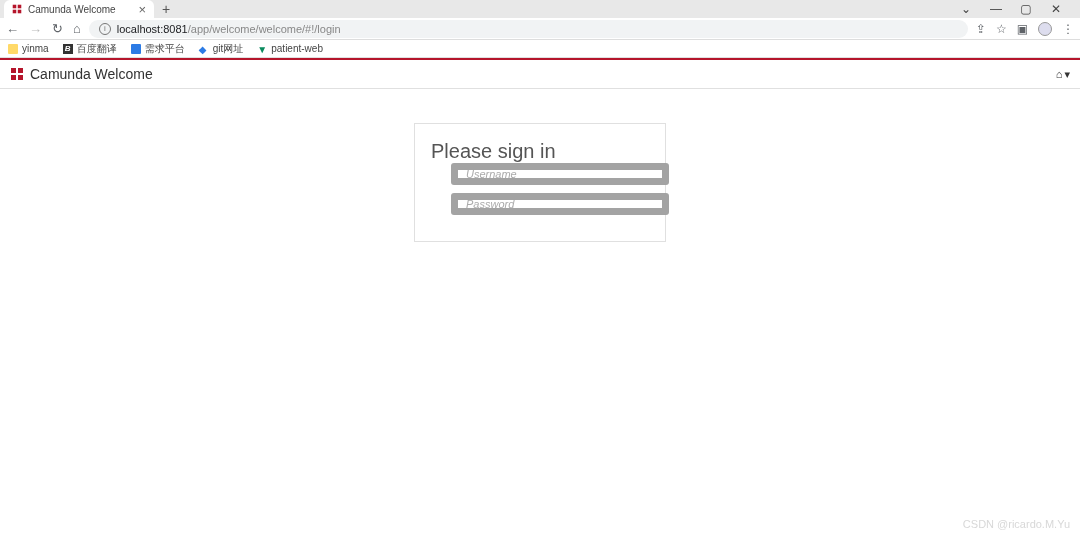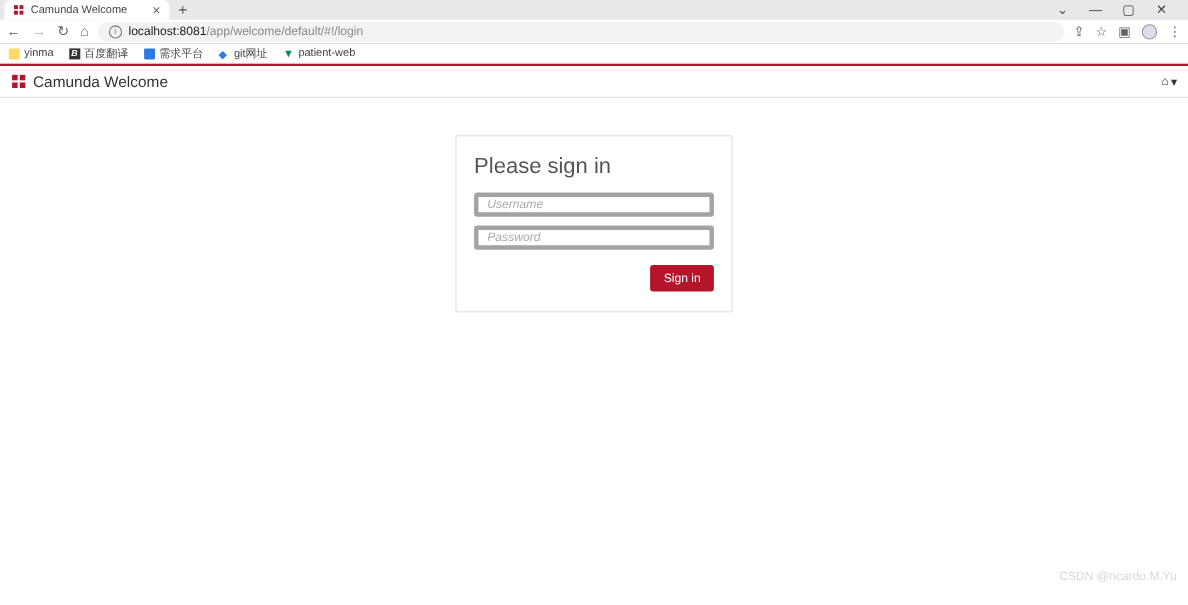--- a/index.html
+++ b/index.html
@@ -40,22 +40,22 @@
     
     
     .red-line { height: 2px; background: #b5152b; }
     .app-header { display: flex; align-items: center; padding: 6px 10px; border-bottom: 1px solid #e0e0e0; }
     .app-logo { width: 14px; height: 14px; margin-right: 6px; }
     .app-logo svg { width: 100%; height: 100%; }
     .app-title { font-size: 14px; color: #333; }
     .home-menu { margin-left: auto; display: flex; align-items: center; gap: 2px; color: #333; cursor: pointer; font-size: 11px; }
     
     .login-card { width: 252px; margin: 34px auto; border: 1px solid #e0e0e0; padding: 16px 16px 18px; }
-    .login-title { font-size: 20px; color: #555; font-weight: normal; margin-bottom: 12px; }
-    .login-input { width: 100%; height: 22px; border: 4px solid #a3a3a3; border-radius: 3px; padding: 0 8px; margin-bottom: 8px; font-size: 11px; color: #333; font-style: italic; }
+    .login-title { font-size: 20px; color: #555; font-weight: normal; }
+    .login-input { width: 100%; height: 22px; border: 7px solid #a3a3a3; border-radius: 3px; padding: 0 8px; margin-bottom: 8px; font-size: 11px; color: #333; font-style: italic; margin-left: 20px; }
     .login-input::placeholder { color: #aaa; font-style: italic; }
     .login-btn-row { text-align: right; margin-top: 6px; }
     .login-btn { background: #b5152b; color: #fff; border: none; border-radius: 3px; padding: 6px 12px; font-size: 11px; cursor: pointer; }
     
     .watermark { position: absolute; bottom: 20px; right: 10px; font-size: 11px; color: #d8d8d8; }
   </style>
 </head>
 <body>
 
 <div class="browser-chrome">
@@ -84,21 +84,21 @@
   <div class="addr-bar">
     <div class="nav-icons">
       <span>←</span>
       <span class="disabled">→</span>
       <span>↻</span>
       <span>⌂</span>
     </div>
     <div class="url-box">
       <span class="url-info-icon">i</span>
       <span class="url-text">
-        <span class="host">localhost:8081</span><span class="path">/app/welcome/default/#!/login</span>
+        <span class="host">localhost:8081</span><span class="path">/app/welcome/welcome/#!/login</span>
       </span>
     </div>
     <div class="addr-right">
       <span>⇪</span>
       <span>☆</span>
       <span>▣</span>
       <span class="avatar-dot"></span>
       <span>⋮</span>
     </div>
   </div>
@@ -141,18 +141,15 @@
   <span class="home-menu">
     <span>⌂</span>
     <span>▾</span>
   </span>
 </div>
 
 <div class="login-card">
   <h2 class="login-title">Please sign in</h2>
   <input class="login-input" type="text" placeholder="Username" style="">
   <input class="login-input" type="password" placeholder="Password" style="">
-  <div class="login-btn-row">
-    <button class="login-btn">Sign in</button>
-  </div>
 </div>
 
 <div class="watermark">CSDN @ricardo.M.Yu</div>
 
 </body></html>

